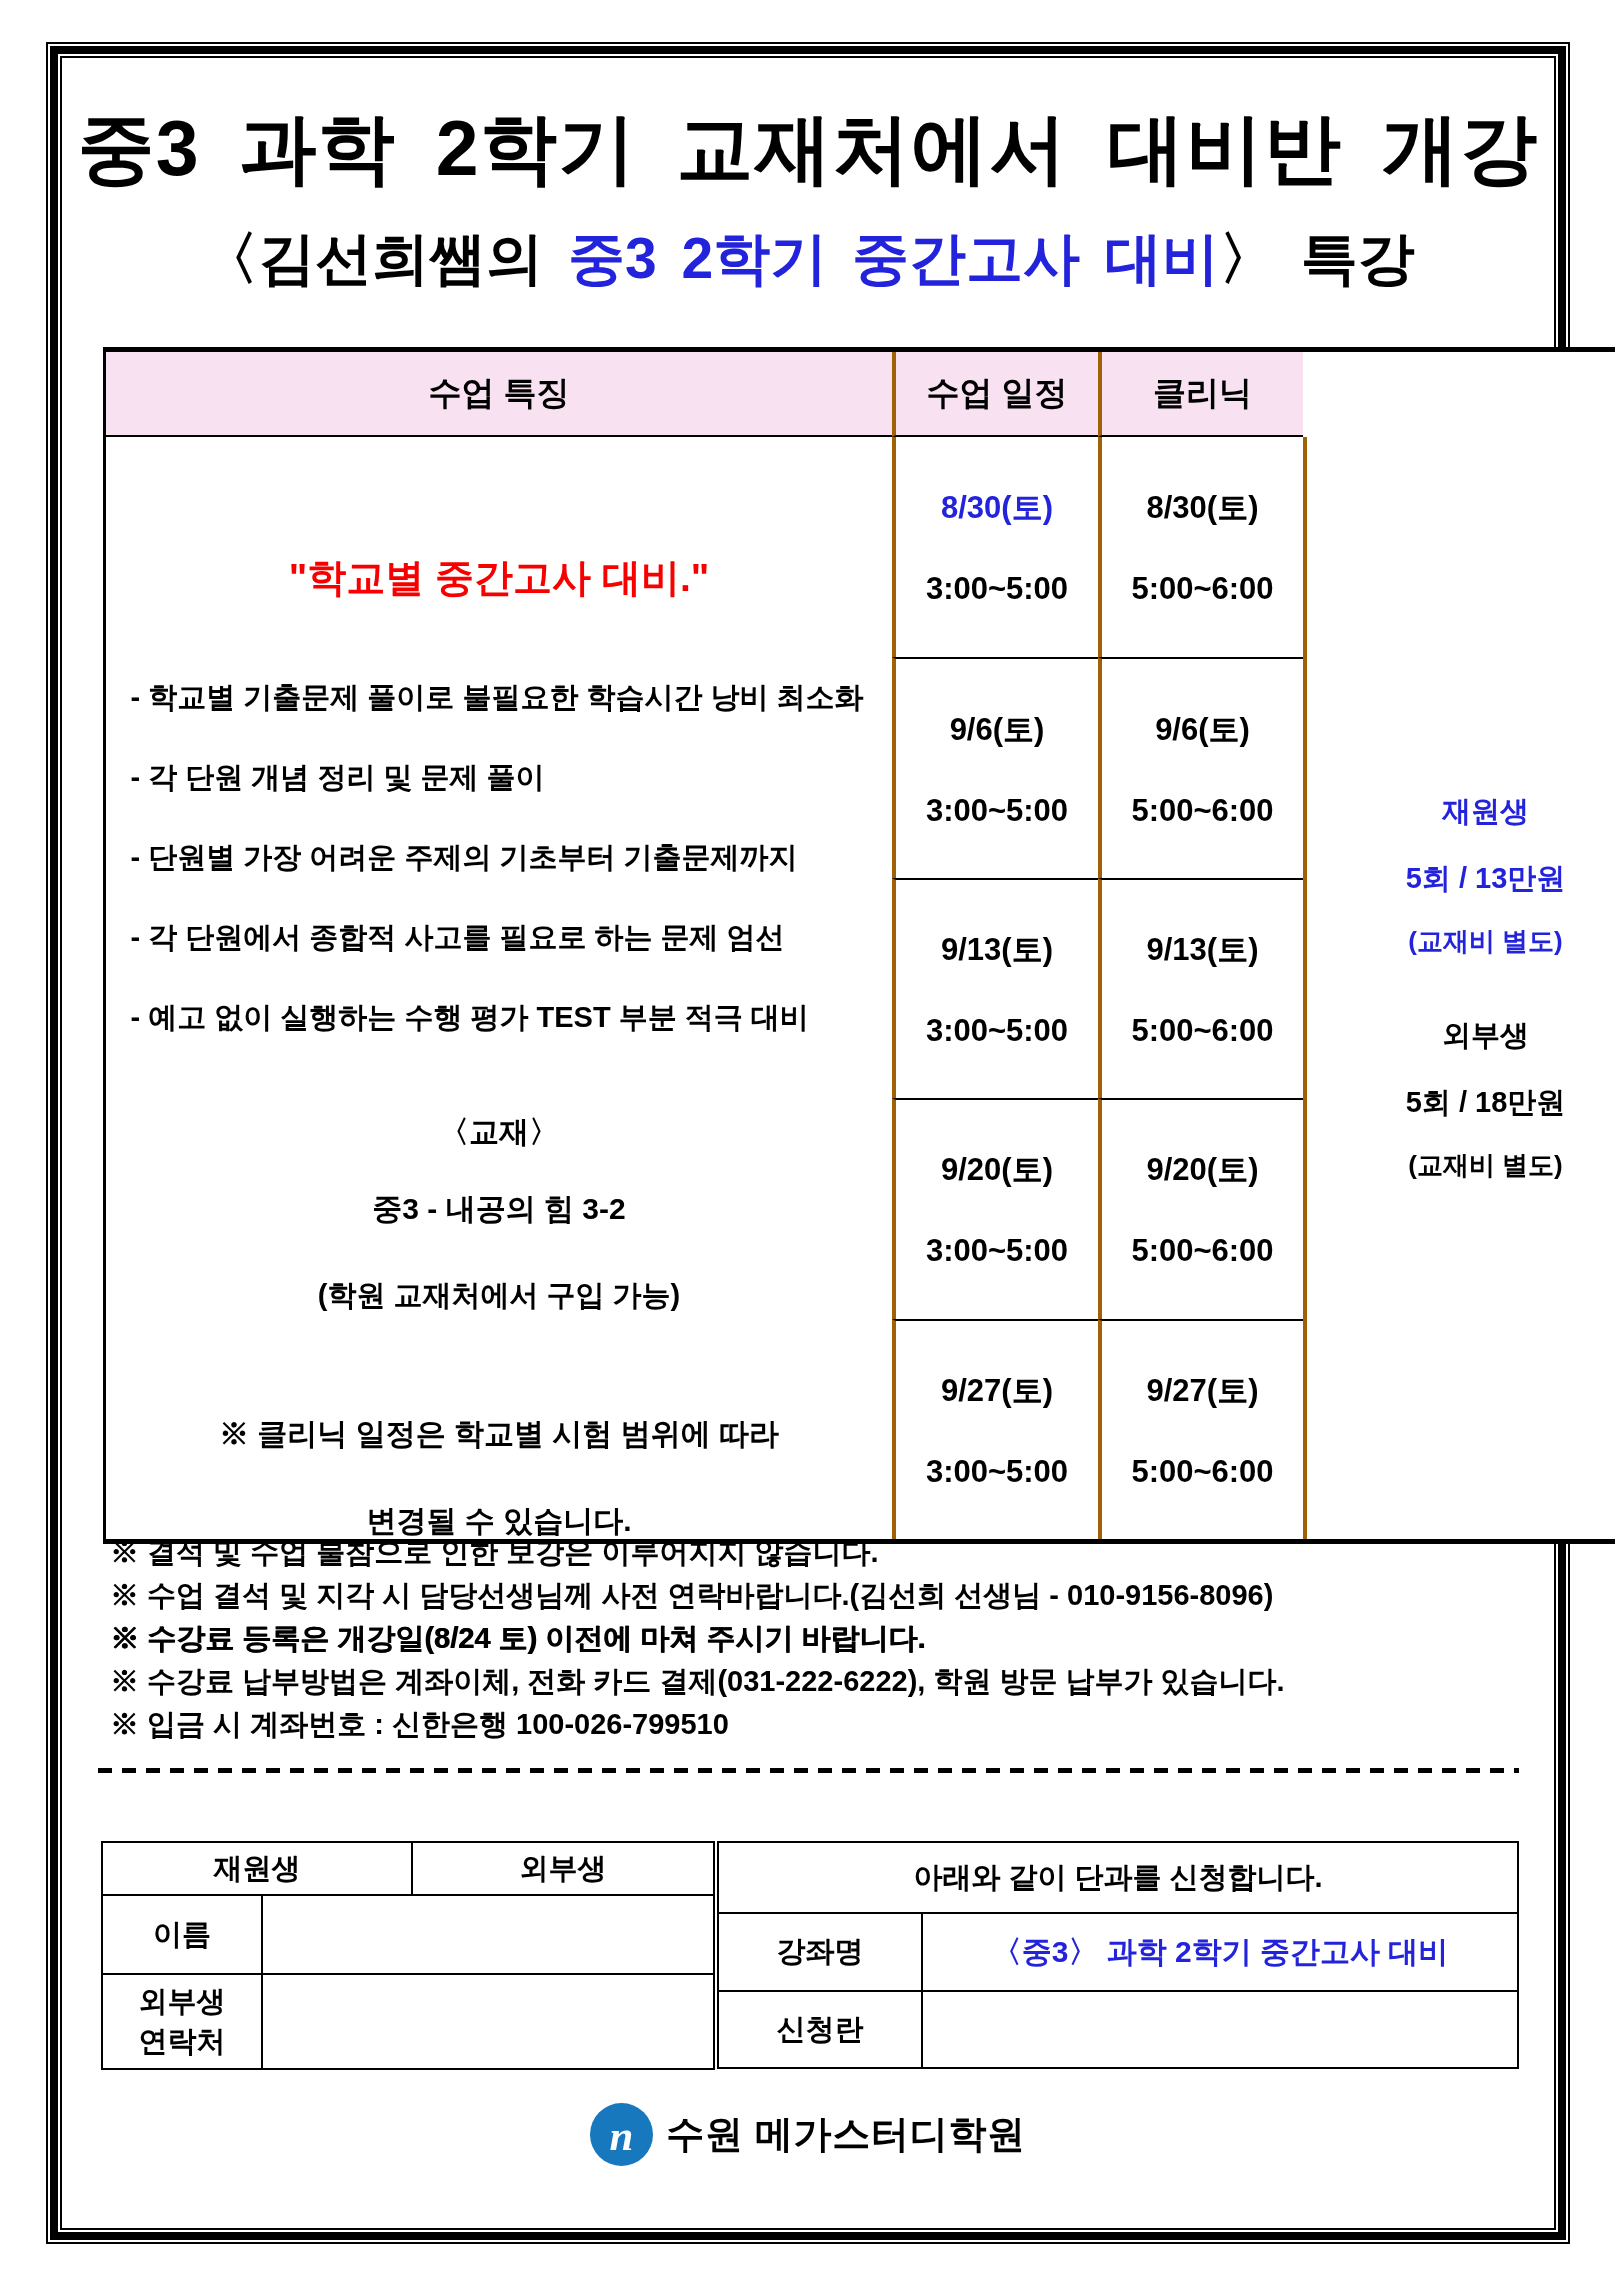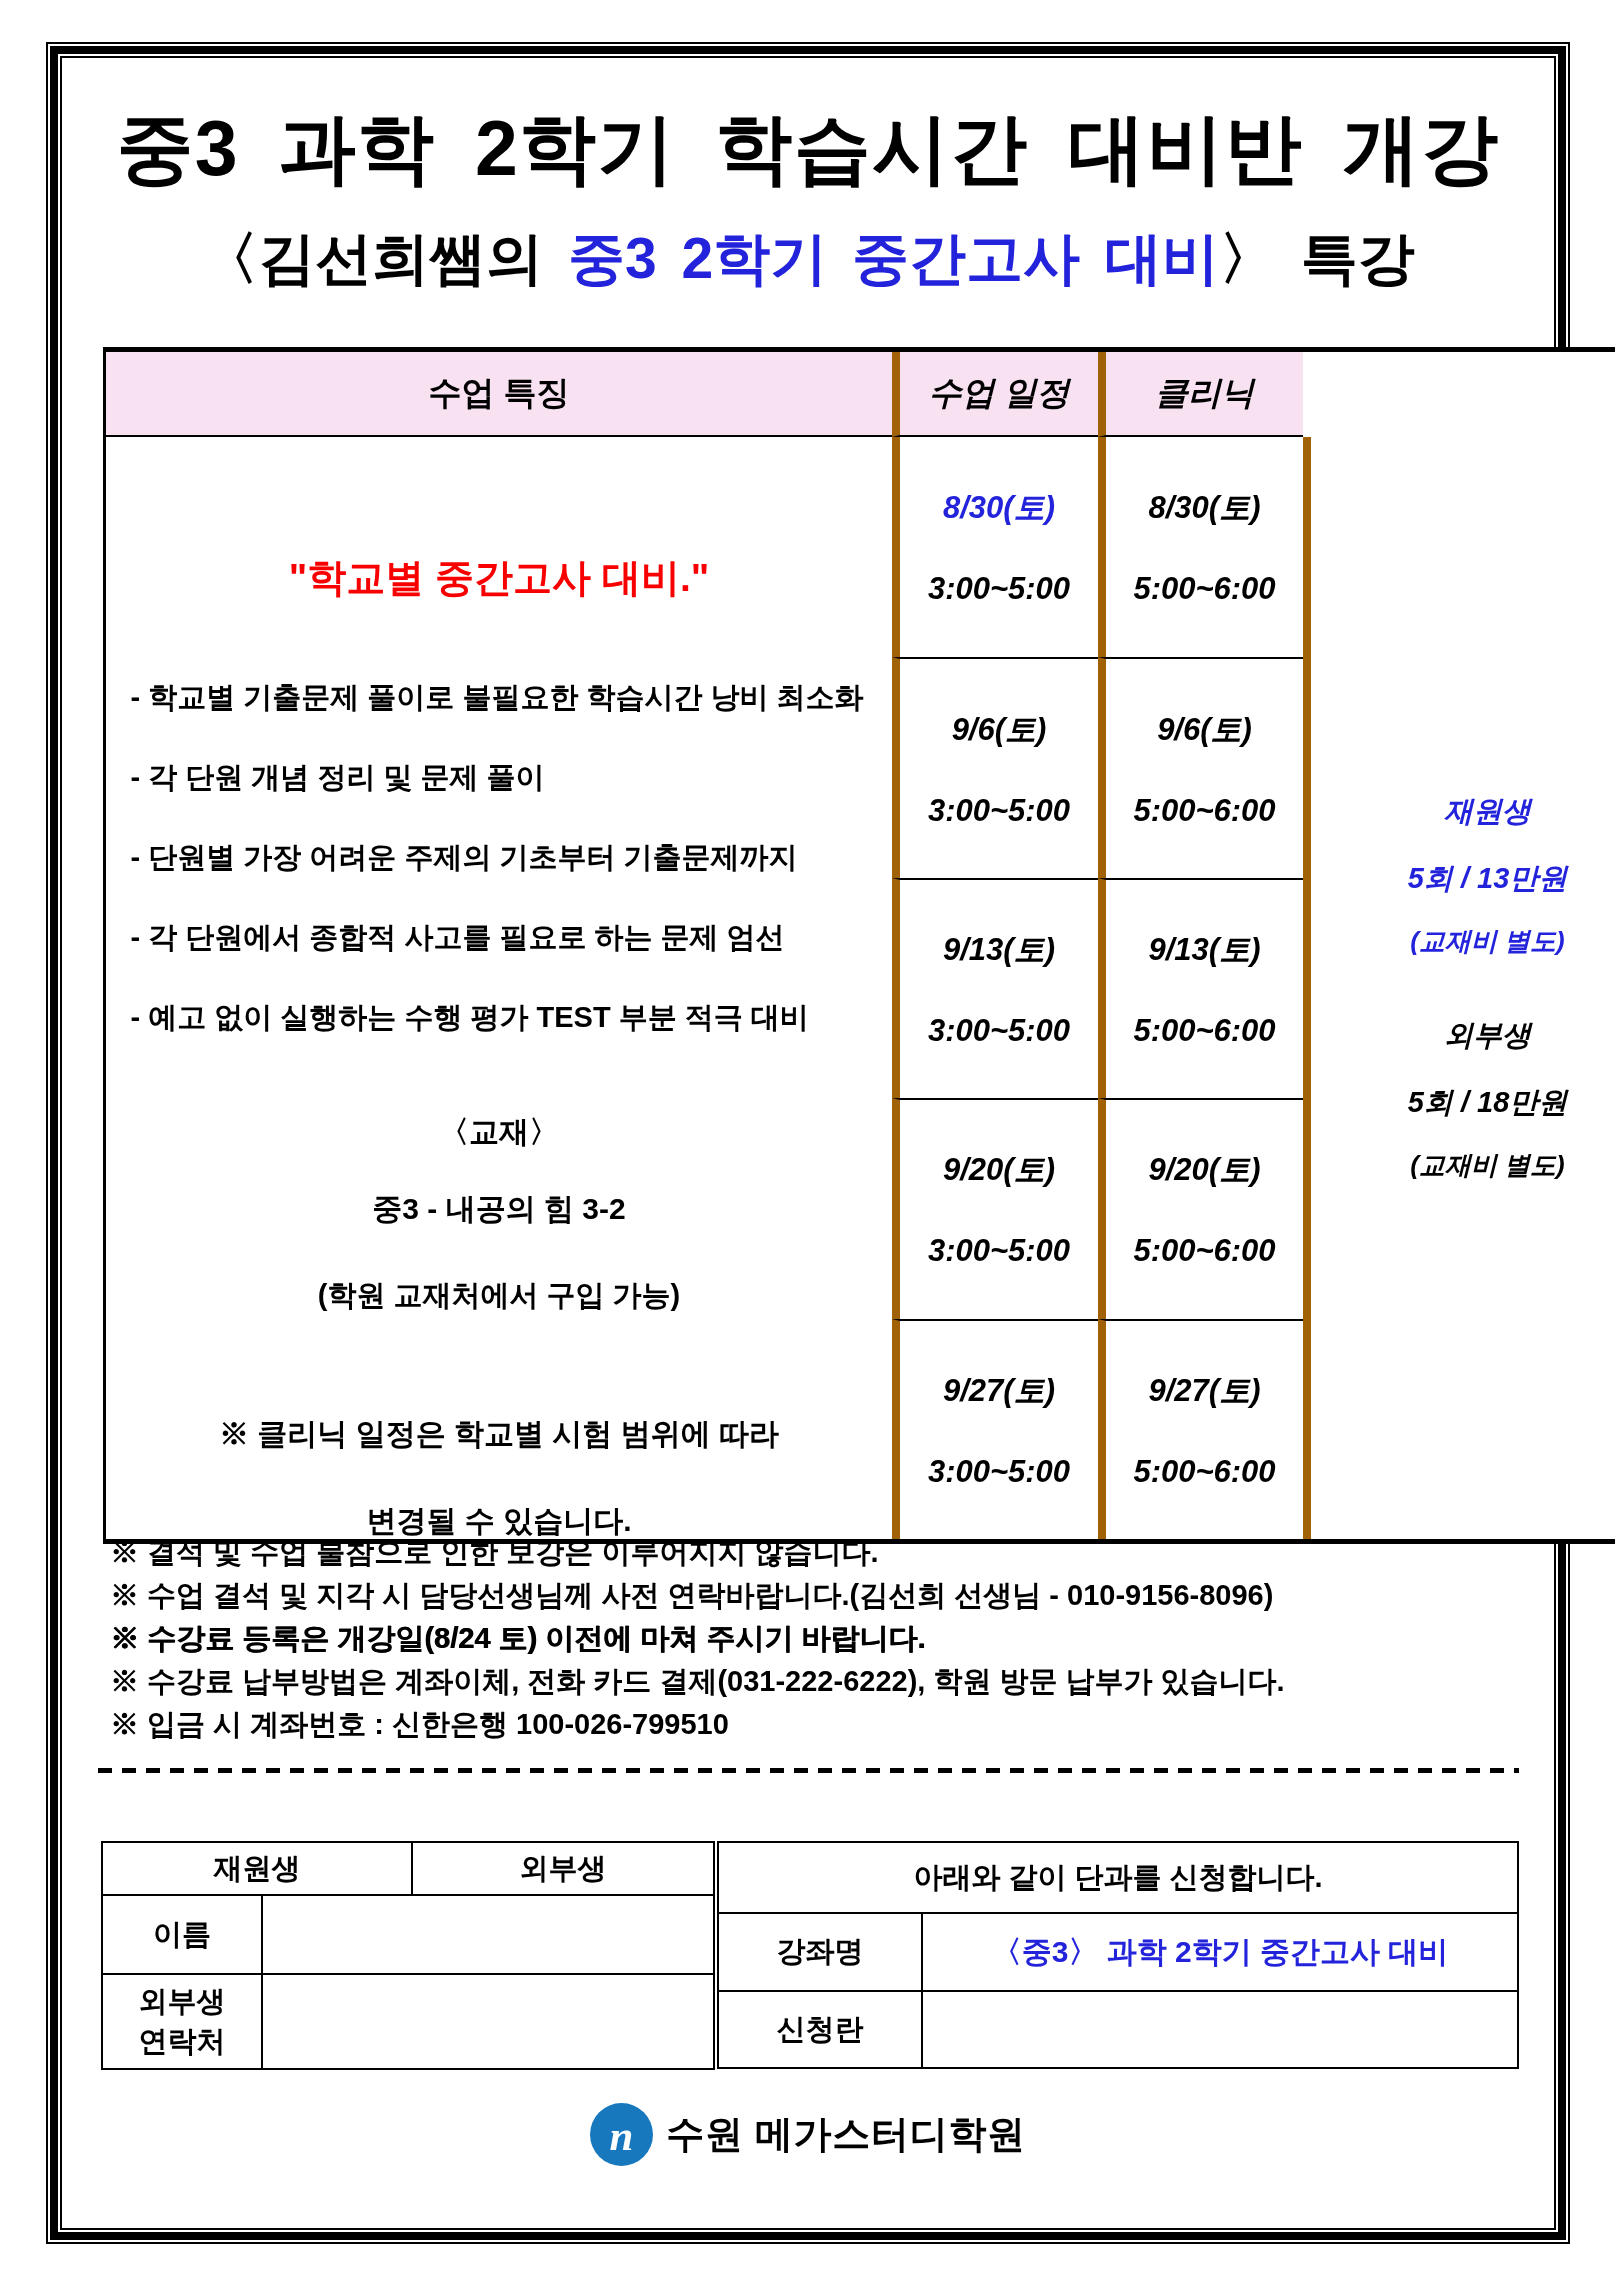--- a/index.html
+++ b/index.html
@@ -26,21 +26,21 @@
   
   .main-table{
     position:absolute;left:103px;top:347px;width:1564px;height:1197px;
     display:grid;box-sizing:border-box;background:#fff;
     grid-template-columns:786px 206px 205px 1fr;
     grid-template-rows:85px repeat(5,1fr);
     border:3.3px solid #000;border-top-width:5.2px;border-bottom-width:5.2px;
   }
   .mt-cell{display:flex;flex-direction:column;align-items:center;justify-content:center;box-sizing:border-box;}
   .mt-h{background:#F8E2F2;border-bottom:2px solid #000;font-size:33px;justify-content:center;}
-  .bl{border-left:8px solid #a16207;font-style:italic;}
+  .bl{border-left:4px solid #a16207;}
   .bt{border-top:2px solid #000;}
   .sched{font-size:31px;gap:42px;}
   .features{
     grid-column:1;grid-row:2 / span 5;align-items:center;justify-content:flex-start;
     padding-top:114px;
   }
   .feat-headline{font-size:39px;text-align:center;}
   .feat-bullets{margin-top:73px;width:737px;text-align:left;font-size:29px;}
   .feat-bullets div{margin-bottom:40px;white-space:nowrap;}
   .feat-book-title{margin-top:34px;font-size:30px;}
@@ -94,21 +94,21 @@
 </head>
 <body>
 
 <div class="page">
   <div class="frame">
     <div class="frame-mid">
         <div class="frame-inner"></div>
       </div>
   </div>
 
-  <div class="title">중3 과학 2학기 학습시간 대비반 개강</div>
+  <div class="title">중3 과학 2학기 교재처에서 대비반 개강</div>
 
   <div class="subtitle">
     <span>〈김선희쌤의 </span><span class="blue">중3 2학기 중간고사 대비</span><span>〉 특강</span>
   </div>
 
   <div class="main-table">
 
     <div class="mt-cell mt-h" style="grid-row:1;grid-column:1;">수업 특징</div>
     <div class="mt-cell mt-h bl" style="grid-row:1;grid-column:2;">수업 일정</div>
     <div class="mt-cell mt-h bl" style="grid-row:1;grid-column:3;">클리닉</div>

